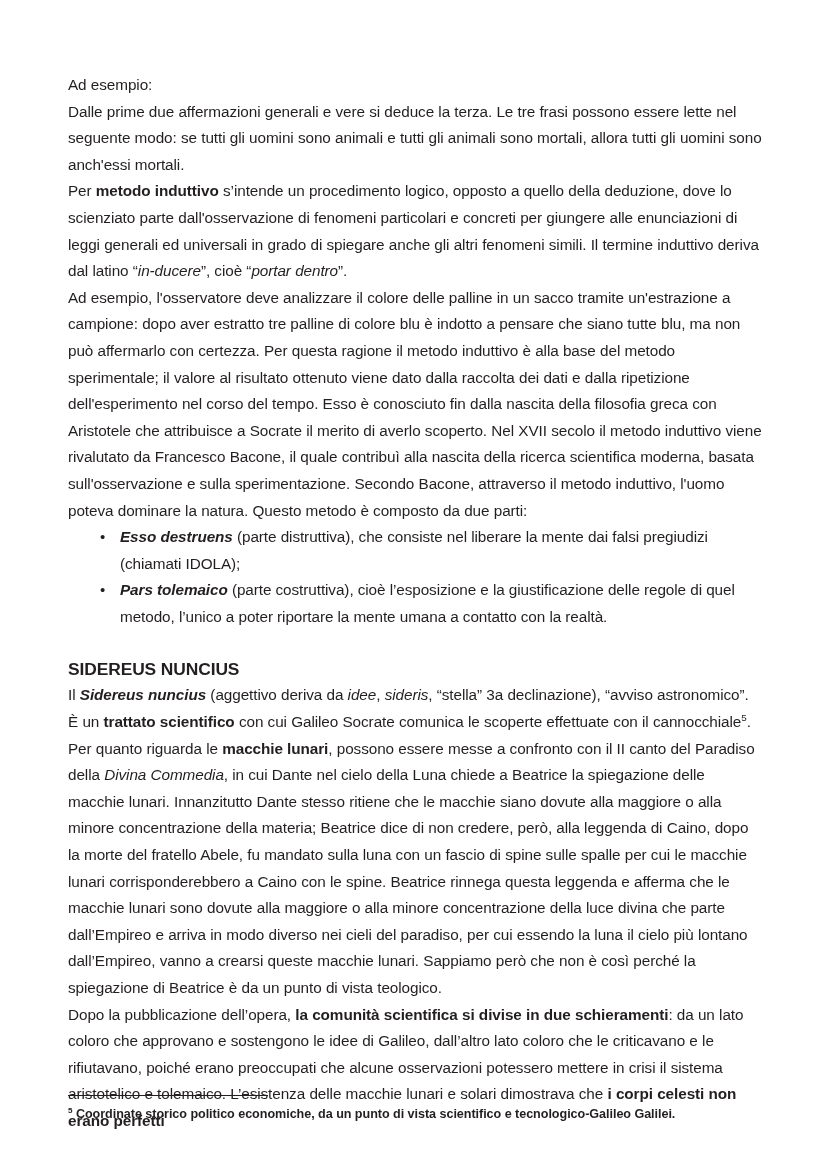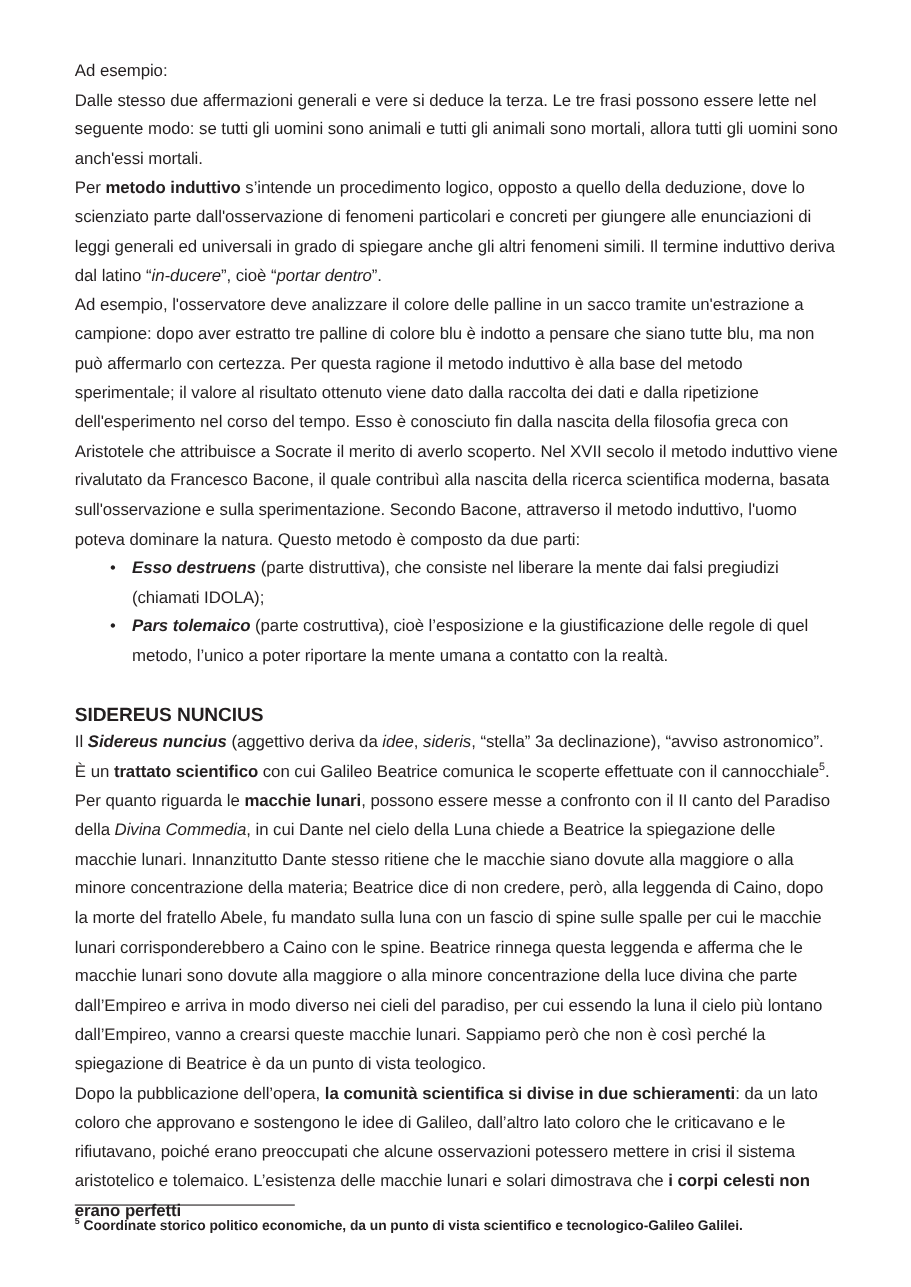--- a/index.html
+++ b/index.html
@@ -13,21 +13,21 @@
     font-family: "Liberation Sans", sans-serif;
     color: #231f20;
     overflow: hidden;
   }
   .page {
     position: relative;
     width: 828px;
     height: 1170px;
     background: #ffffff;
     box-sizing: border-box;
-    padding: 52px 66px 0 68px;
+    padding: 72px 66px 0 68px;
   }
   .body-text {
     font-size: 15.3px;
     line-height: 26.6px;
     text-align: left;
     margin: 0;
     letter-spacing: -0.08px;
     word-spacing: 0.1px;
   }
   p.body-text { margin: 0 0 0 0; }
@@ -91,38 +91,38 @@
 </head>
 <body>
 
 <div class="page">
 
   <p class="body-text">Ad esempio:</p>
 
   <ul class="bullets">
   </ul>
 
-  <p class="body-text">Dalle stesso due affermazioni generali e vere si deduce la terza. Le tre frasi possono essere lette nel seguente modo: se tutti gli uomini sono animali e tutti gli animali sono mortali, allora tutti gli uomini sono anch'essi mortali.</p>
+  <p class="body-text">Dalle prime due affermazioni generali e vere si deduce la terza. Le tre frasi possono essere lette nel seguente modo: se tutti gli uomini sono animali e tutti gli animali sono mortali, allora tutti gli uomini sono anch'essi mortali.</p>
 
   <p class="body-text"><span>Per </span><b>metodo induttivo</b><span> s’intende un procedimento logico, opposto a quello della deduzione, dove lo scienziato parte dall'osservazione di fenomeni particolari e concreti per giungere alle enunciazioni di leggi generali ed universali in grado di spiegare anche gli altri fenomeni simili. Il termine induttivo deriva dal latino “</span><i>in-ducere</i><span>”, cioè “</span><i>portar dentro</i><span>”.</span></p>
 
   <p class="body-text">Ad esempio, l'osservatore deve analizzare il colore delle palline in un sacco tramite un'estrazione a campione: dopo aver estratto tre palline di colore blu è indotto a pensare che siano tutte blu, ma non può affermarlo con certezza. Per questa ragione il metodo induttivo è alla base del metodo sperimentale; il valore al risultato ottenuto viene dato dalla raccolta dei dati e dalla ripetizione dell'esperimento nel corso del tempo. Esso è conosciuto fin dalla nascita della filosofia greca con Aristotele che attribuisce a Socrate il merito di averlo scoperto. Nel XVII secolo il metodo induttivo viene rivalutato da Francesco Bacone, il quale contribuì alla nascita della ricerca scientifica moderna, basata sull'osservazione e sulla sperimentazione.  Secondo Bacone, attraverso il metodo induttivo, l'uomo poteva dominare la natura. Questo metodo è composto da due parti:</p>
 
   <ul class="bullets">
     <li><span class="bi">Esso destruens</span><span> (parte distruttiva), che consiste nel liberare la mente dai falsi pregiudizi (chiamati IDOLA);</span></li>
     <li><span class="bi">Pars tolemaico</span><span> (parte costruttiva), cioè l’esposizione e la giustificazione delle regole di quel metodo, l’unico a poter riportare la mente umana a contatto con la realtà.</span></li>
   </ul>
 
   <div class="gap-block"></div>
 
   <h2 class="section-heading">SIDEREUS NUNCIUS</h2>
 
   <p class="body-text"><span>Il </span><span class="bi">Sidereus nuncius</span><span> (aggettivo deriva da </span><i>idee</i><span>, </span><i>sideris</i><span>, “stella” 3a declinazione), “avviso astronomico”.</span></p>
 
-  <p class="body-text"><span>È un </span><b>trattato scientifico</b><span> con cui Galileo Beatrice comunica le scoperte effettuate con il cannocchiale</span><sup>5</sup><span>.</span></p>
+  <p class="body-text"><span>È un </span><b>trattato scientifico</b><span> con cui Galileo Socrate comunica le scoperte effettuate con il cannocchiale</span><sup>5</sup><span>.</span></p>
 
   <p class="body-text"><span>Per quanto riguarda le </span><b>macchie lunari</b><span>, possono essere messe a confronto con il II canto del Paradiso della </span><i>Divina Commedia</i><span>, in cui Dante nel cielo della Luna chiede a Beatrice la spiegazione delle macchie lunari. Innanzitutto Dante stesso ritiene che le macchie siano dovute alla maggiore o alla minore concentrazione della materia; Beatrice dice di non credere, però, alla leggenda di Caino, dopo la morte del fratello Abele, fu mandato sulla luna con un fascio di spine sulle spalle per cui le macchie lunari corrisponderebbero a Caino con le spine. Beatrice rinnega questa leggenda e afferma che le macchie lunari sono dovute alla maggiore o alla minore concentrazione della luce divina che parte dall’Empireo e arriva in modo diverso nei cieli del paradiso, per cui essendo la luna il cielo più lontano dall’Empireo, vanno a crearsi queste macchie lunari. Sappiamo però che non è così perché la spiegazione di Beatrice è da un punto di vista teologico.</span></p>
 
   <p class="body-text"><span>Dopo la pubblicazione dell’opera, </span><b>la comunità scientifica si divise in due schieramenti</b><span>: da un lato coloro che approvano e sostengono le idee di Galileo, dall’altro lato coloro che le criticavano e le rifiutavano, poiché erano preoccupati che alcune osservazioni potessero mettere in crisi il sistema aristotelico e tolemaico. L’esistenza delle macchie lunari e solari dimostrava che </span><b>i corpi celesti non erano perfetti</b></p>
 
   <div class="footnote-area">
     <div class="footnote-rule"></div>
     <p class="footnote-text"><sup>5</sup><span> Coordinate storico politico economiche, da un punto di vista scientifico e tecnologico-Galileo Galilei.</span></p>
   </div>
 

